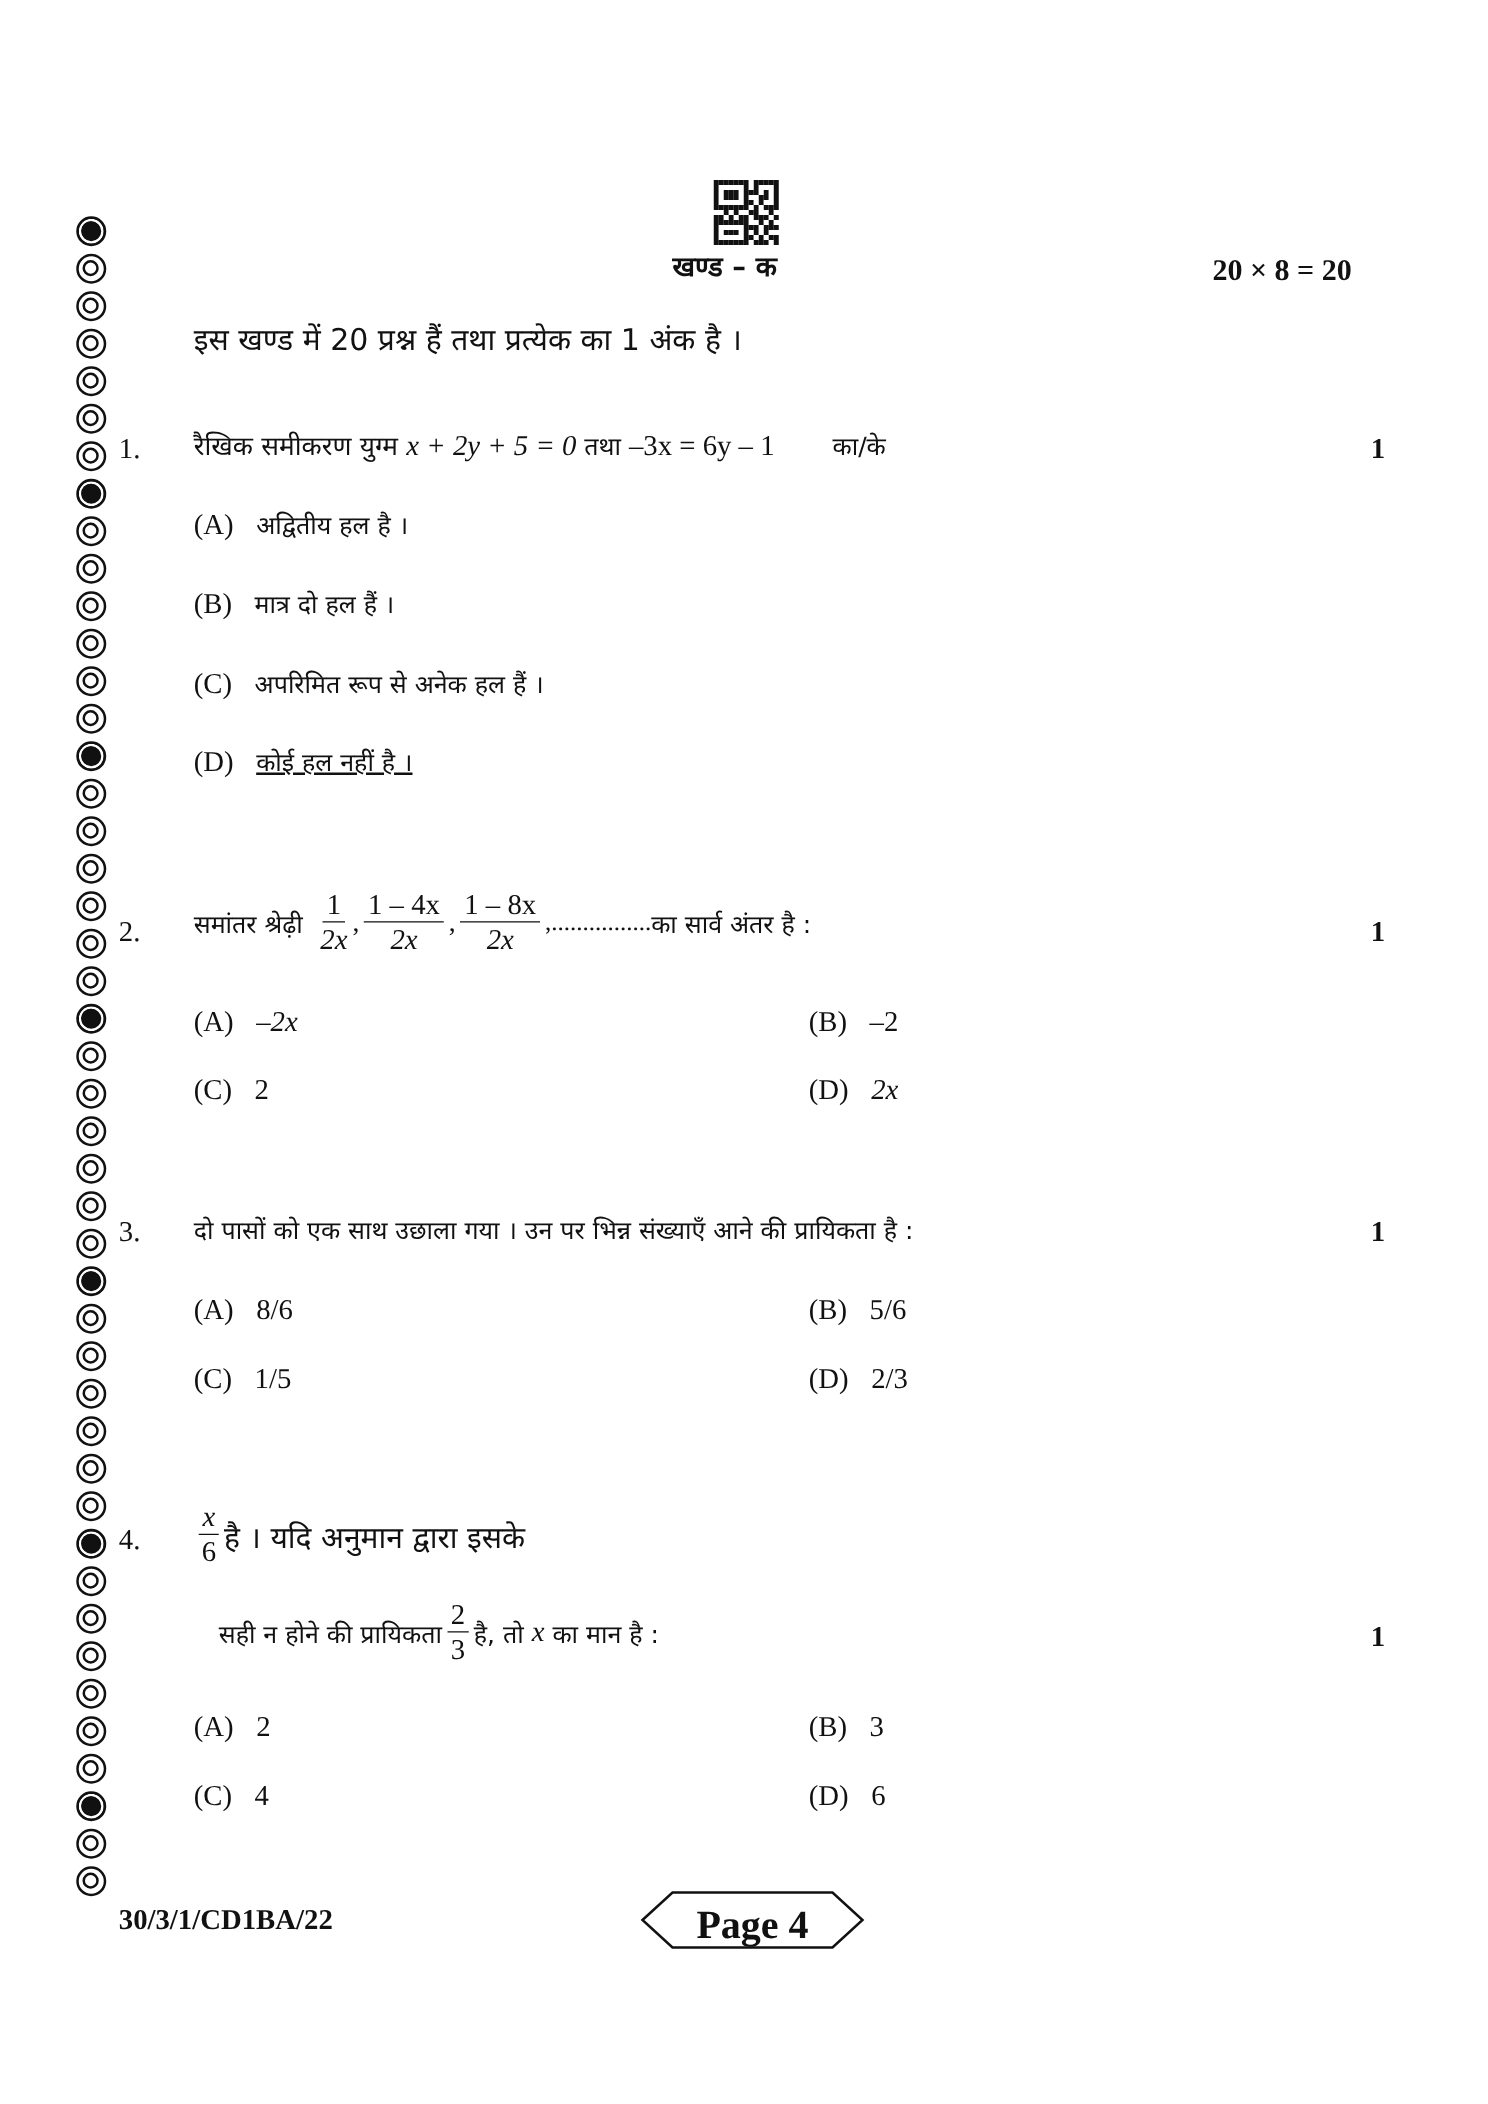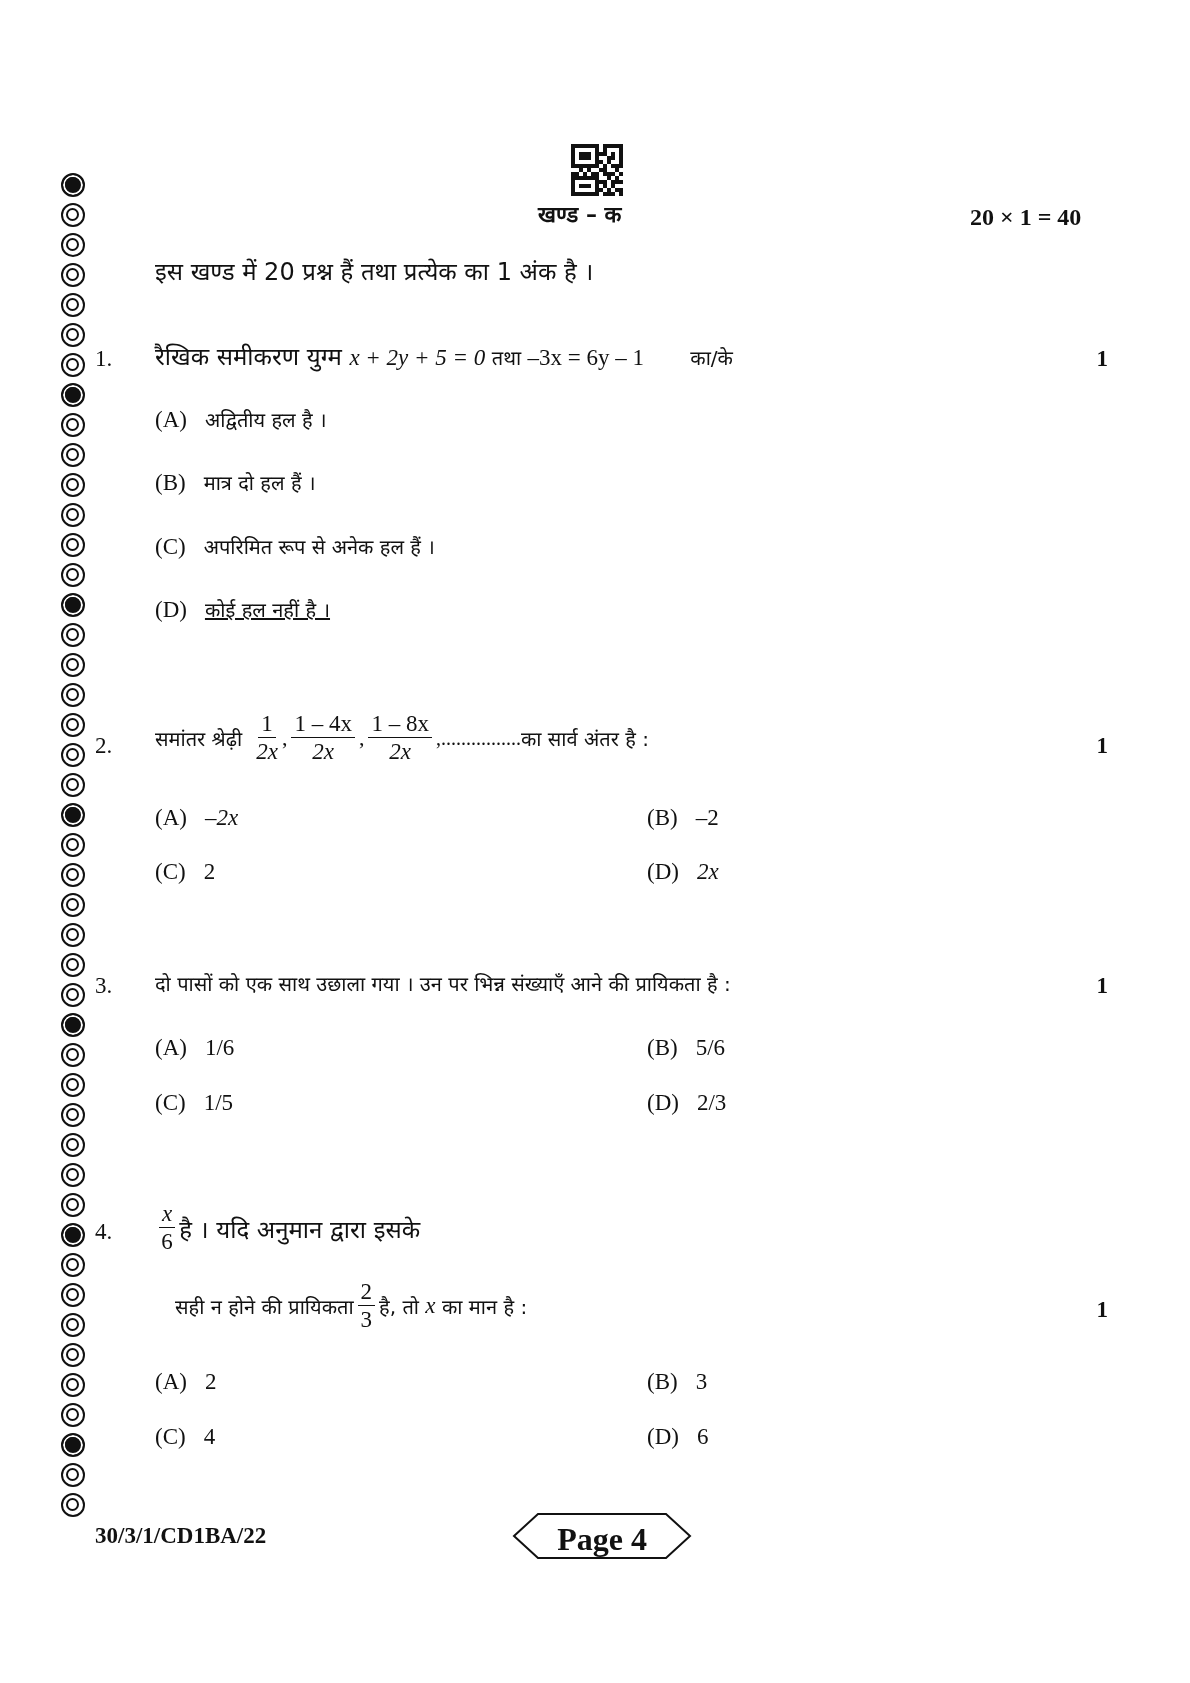--- a/index.html
+++ b/index.html
@@ -251,27 +251,27 @@
     <div class="ring" style="top: 1313px;"></div>
     <div class="ring" style="top: 1343px;"></div>
     <div class="ring" style="top: 1373px;"></div>
     <div class="ring" style="top: 1403px;"></div>
     <div class="ring filled" style="top: 1433px;"></div>
     <div class="ring" style="top: 1463px;"></div>
     <div class="ring" style="top: 1493px;"></div>
   </div>
 
 <div class="abs txt hin bold" style="left:538px; top:204px; font-size:22px;">खण्ड – क</div>
-<div class="abs txt serif bold" style="left:970px; top:205px; font-size:24px;">20 × 1 = 40</div>
+<div class="abs txt serif bold" style="left:970px; top:205px; font-size:24px;">20 × 8 = 20</div>
 <div class="abs txt hin" style="left:155px; top:260px; font-size:24px;">इस खण्ड में 20 प्रश्न हैं तथा प्रत्येक का 1 अंक है ।</div>
 
 <div>
   <div class="abs txt serif qnum" style="top:347px;">1.</div>
   <div class="abs txt qtext" style="top:345px;">
-    <span class="hin" style="font-size:24px;">रैखिक समीकरण युग्म </span><span class="serif ital">x + 2y + 5 = 0</span><span class="hin" style="font-size:20px;"> तथा </span><span class="serif">–3x = 6y – 1</span><span class="hin" style="font-size:20px;margin-left:40px;"> का/के</span>
+    <span class="hin" style="font-size:21px;">रैखिक समीकरण युग्म </span><span class="serif ital">x + 2y + 5 = 0</span><span class="hin" style="font-size:20px;"> तथा </span><span class="serif">–3x = 6y – 1</span><span class="hin" style="font-size:20px;margin-left:40px;"> का/के</span>
   </div>
   <div class="abs txt serif bold marks" style="top:347px;">1</div>
 
   <div class="abs txt opt qtext" style="top:408px;">
     <span class="serif">(A)</span>
     <span class="hin" style="font-size:20px;">अद्वितीय हल है ।</span>
   </div>
   <div class="abs txt opt qtext" style="top:471px;">
     <span class="serif">(B)</span>
     <span class="hin" style="font-size:20px;">मात्र दो हल हैं ।</span>
@@ -327,21 +327,21 @@
   </div>
 </div>
 
 <div>
   <div class="abs txt serif qnum" style="top:974px;">3.</div>
   <div class="abs txt hin qtext" style="top:974px; font-size:20px;">दो पासों को एक साथ उछाला गया । उन पर भिन्न संख्याएँ आने की प्रायिकता है :</div>
   <div class="abs txt serif bold marks" style="top:974px;">1</div>
 
   <div class="abs txt opt serif qtext" style="top:1036px;">
     <span>(A)</span>
-    <span>1/6</span>
+    <span>8/6</span>
   </div>
   <div class="abs txt opt serif" style="left:647px; top:1036px;">
     <span>(B)</span>
     <span>5/6</span>
   </div>
   <div class="abs txt opt serif qtext" style="top:1091px;">
     <span>(C)</span>
     <span>1/5</span>
   </div>
   <div class="abs txt opt serif" style="left:647px; top:1091px;">

